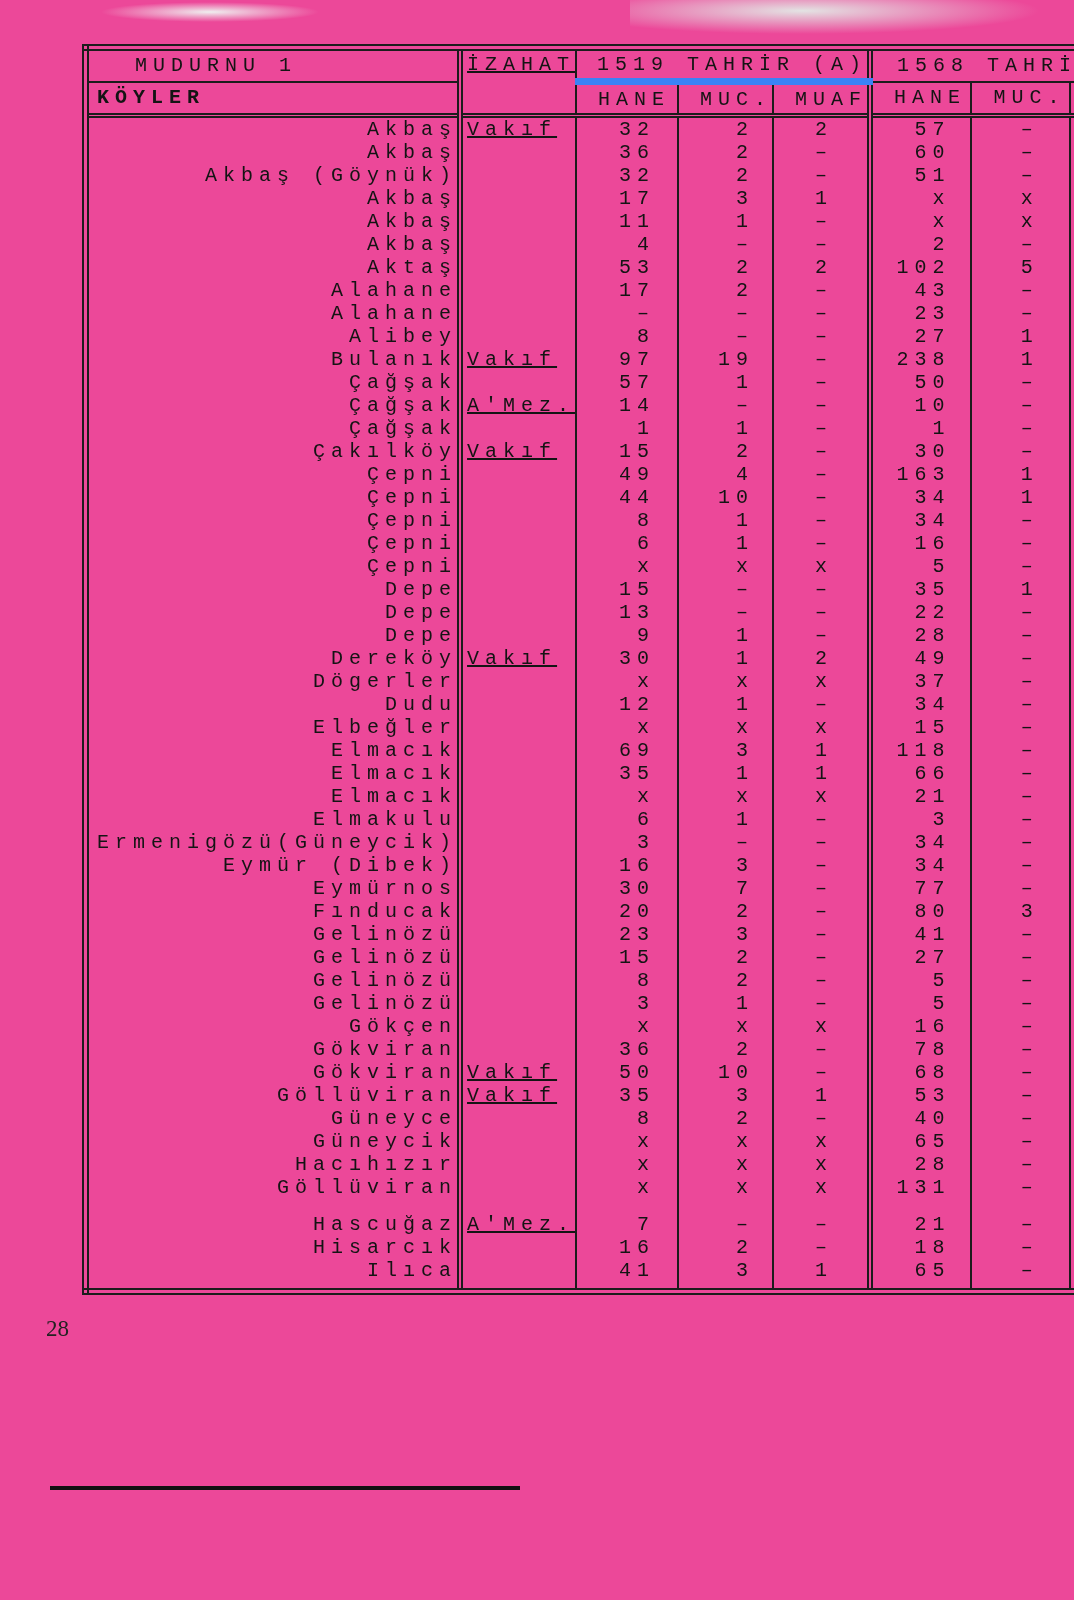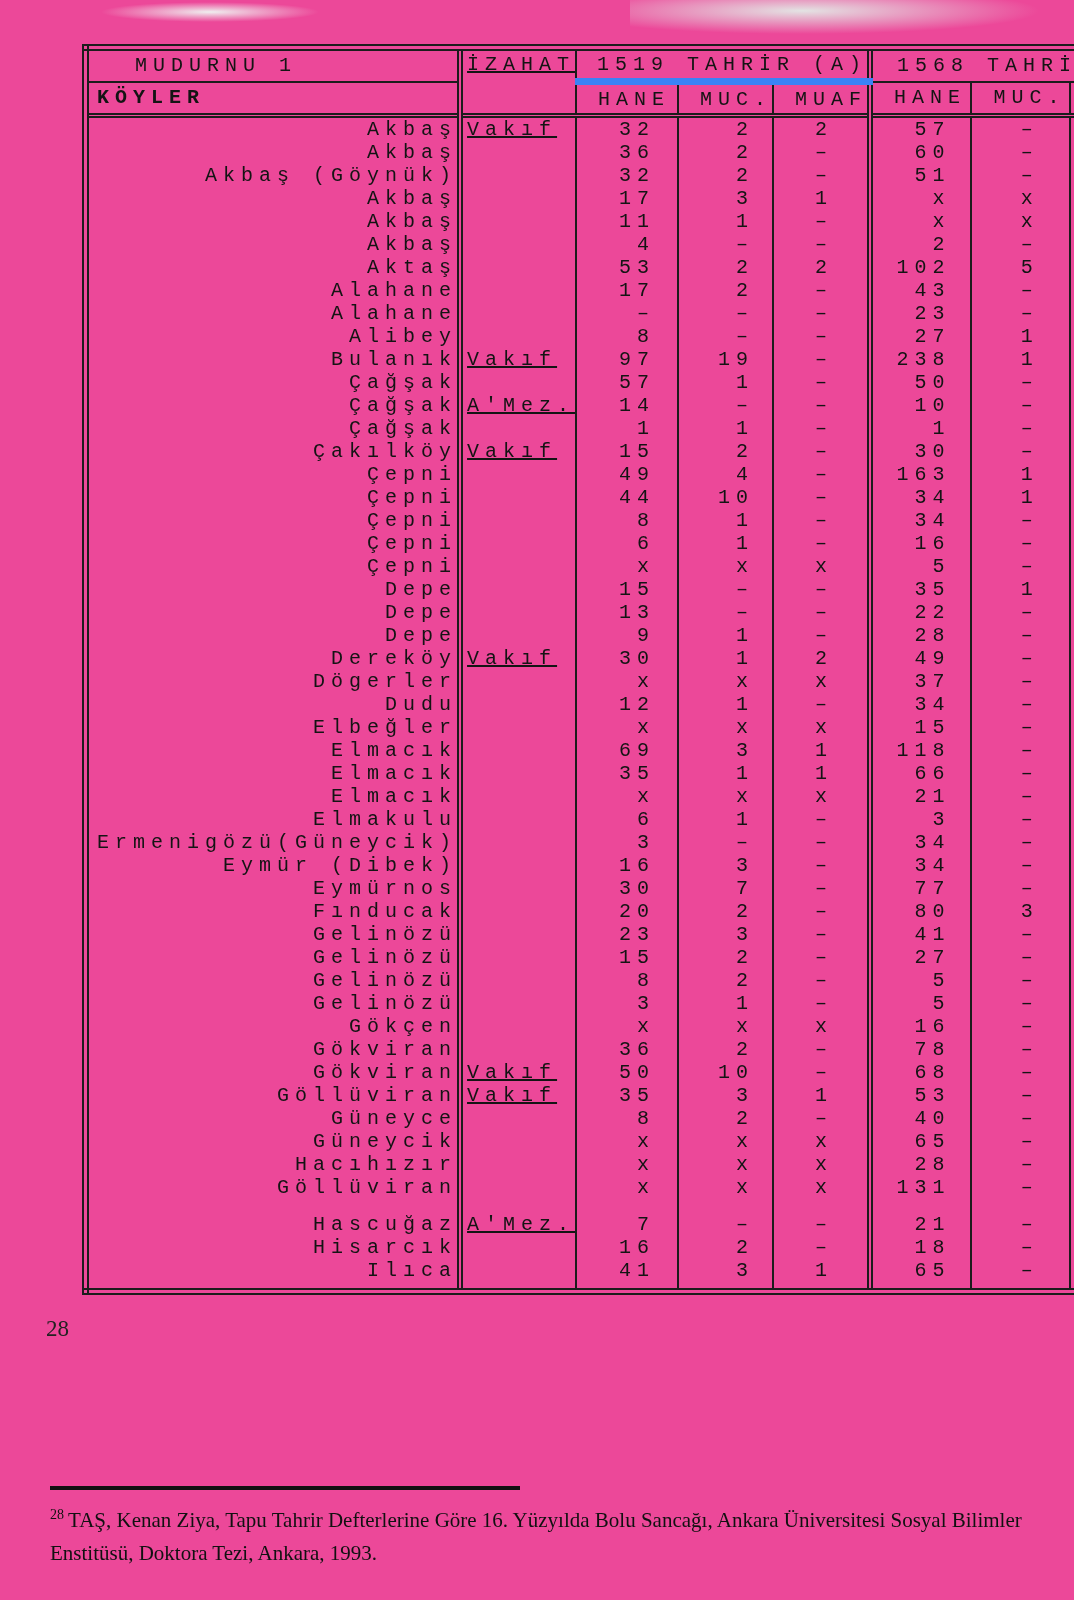--- a/index.html
+++ b/index.html
@@ -628,15 +628,14 @@
           <td class="num n4 bL-dbl"></td>
           <td class="num n5 bL-sing"></td>
           <td class="num n6 bL-sing"></td>
         </tr>
       </tbody>
   </table>
 
   <div class="pagenum">28</div>
 
   <div class="foot-rule"></div>
-  <div class="footnote"><sup>28</sup><span>TAŞ, Kenan Ziya, Tapu Tahrir Defterlerine Göre 16. Yüzyılda Bolu Sancağı, Ankara Üniversitesi Sosyal Bilimler Enstitüsü, Doktora Tezi, Ankara, 1993.</span></div>
 
 </div>
 
 </body></html>

